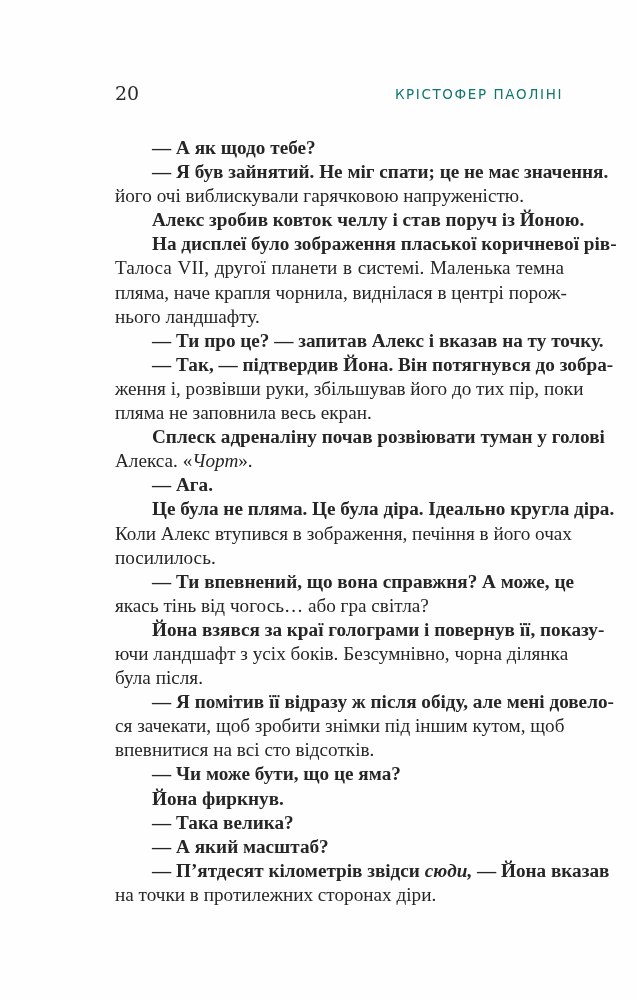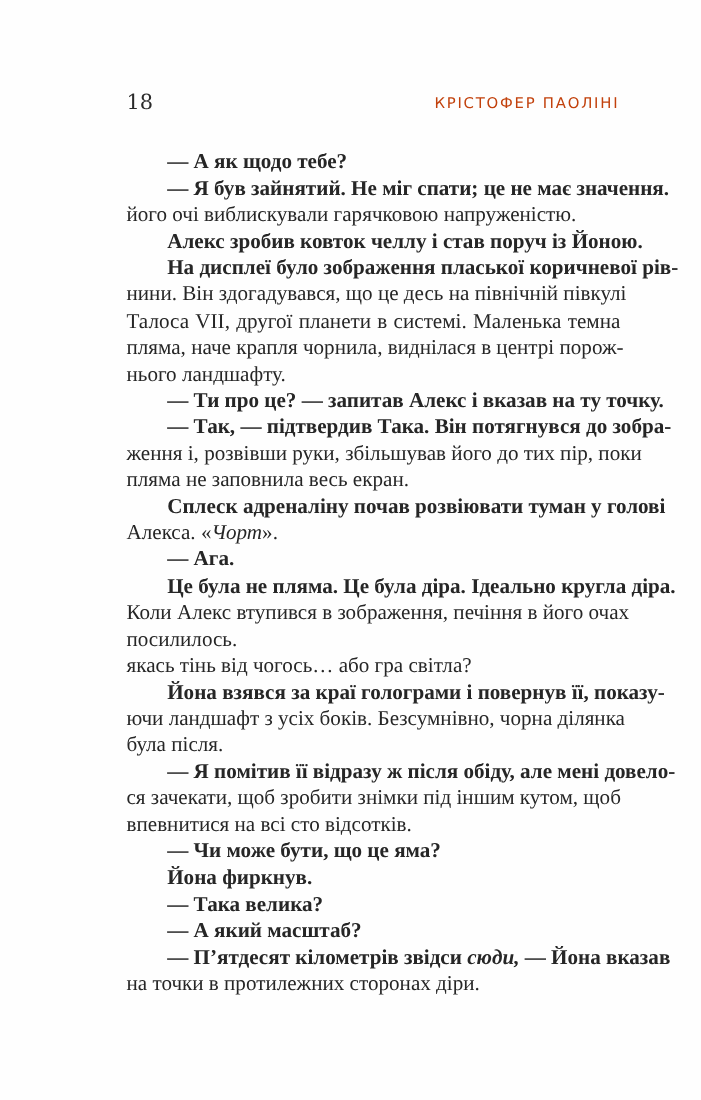--- a/index.html
+++ b/index.html
@@ -4,59 +4,59 @@
 <style>
   html, body { margin:0; padding:0; background:#ffffff; }
   body { width:637px; height:1000px; position:relative; overflow:hidden; }
   .page { position:absolute; left:0; top:0; width:637px; height:1000px; background:#fefefe; }
   .page-number {
     position:absolute; left:115px; top:82px;
     font-family:"DejaVu Serif", serif; font-size:19px; color:#2a2a2a;
   }
   .running-head {
     position:absolute; right:74px; top:86px;
-    font-family:"DejaVu Sans", sans-serif; font-size:13.5px; color:#c2410c;
+    font-family:"DejaVu Sans", sans-serif; font-size:13.5px; color:#0f766e;
     letter-spacing:1.6px; font-weight:normal;
   }
   .body-text {
     position:absolute; left:115px; top:136px; width:449px;
     font-family:"Liberation Serif", serif; font-size:19.2px; line-height:24.1px;
     color:#262626;
   }
   .line { display:block; white-space:nowrap; text-align:justify; text-align-last:justify; height:24.1px; }
   .line.last { text-align-last:left; }
   .line.indent { padding-left:37px;font-weight:bold; }
   .line i { font-style:italic; }
 </style>
 </head>
 <body>
 
 <div class="page">
-  <div class="page-number">18</div>
+  <div class="page-number">20</div>
   <div class="running-head">КРІСТОФЕР ПАОЛІНІ</div>
   <div class="body-text" id="body-text">
       <span class="line indent last"><span>— А як щодо тебе?</span></span>
       <span class="line indent"><span>— Я був зайнятий. Не міг спати; це не має значення.</span></span>
       <span class="line last"><span>його очі виблискували гарячковою напруженістю.</span></span>
       <span class="line indent"><span>Алекс зробив ковток челлу і став поруч із Йоною.</span></span>
       <span class="line indent"><span>На дисплеї було зображення пласької коричневої рів-</span></span>
-      <span class="line"><span>нини. Він здогадувався, що це десь на північній півкулі</span></span>
       <span class="line"><span>Талоса VII, другої планети в системі. Маленька темна</span></span>
       <span class="line"><span>пляма, наче крапля чорнила, виднілася в центрі порож-</span></span>
       <span class="line last"><span>нього ландшафту.</span></span>
       <span class="line indent last"><span>— Ти про це? — запитав Алекс і вказав на ту точку.</span></span>
-      <span class="line indent"><span>— Так, — підтвердив Така. Він потягнувся до зобра-</span></span>
+      <span class="line indent"><span>— Так, — підтвердив Йона. Він потягнувся до зобра-</span></span>
       <span class="line"><span>ження і, розвівши руки, збільшував його до тих пір, поки</span></span>
       <span class="line last"><span>пляма не заповнила весь екран.</span></span>
       <span class="line indent"><span>Сплеск адреналіну почав розвіювати туман у голові</span></span>
       <span class="line last"><span>Алекса. «</span><i>Чорт</i><span>».</span></span>
       <span class="line indent last"><span>— Ага.</span></span>
       <span class="line indent"><span>Це була не пляма. Це була діра. Ідеально кругла діра.</span></span>
       <span class="line"><span>Коли Алекс втупився в зображення, печіння в його очах</span></span>
       <span class="line last"><span>посилилось.</span></span>
+      <span class="line indent"><span>— Ти впевнений, що вона справжня? А може, це</span></span>
       <span class="line last"><span>якась тінь від чогось… або гра світла?</span></span>
       <span class="line indent"><span>Йона взявся за краї голограми і повернув її, показу-</span></span>
       <span class="line"><span>ючи ландшафт з усіх боків. Безсумнівно, чорна ділянка</span></span>
       <span class="line last"><span>була після.</span></span>
       <span class="line indent"><span>— Я помітив її відразу ж після обіду, але мені довело-</span></span>
       <span class="line"><span>ся зачекати, щоб зробити знімки під іншим кутом, щоб</span></span>
       <span class="line last"><span>впевнитися на всі сто відсотків.</span></span>
       <span class="line indent last"><span>— Чи може бути, що це яма?</span></span>
       <span class="line indent last"><span>Йона фиркнув.</span></span>
       <span class="line indent last"><span>— Така велика?</span></span>

